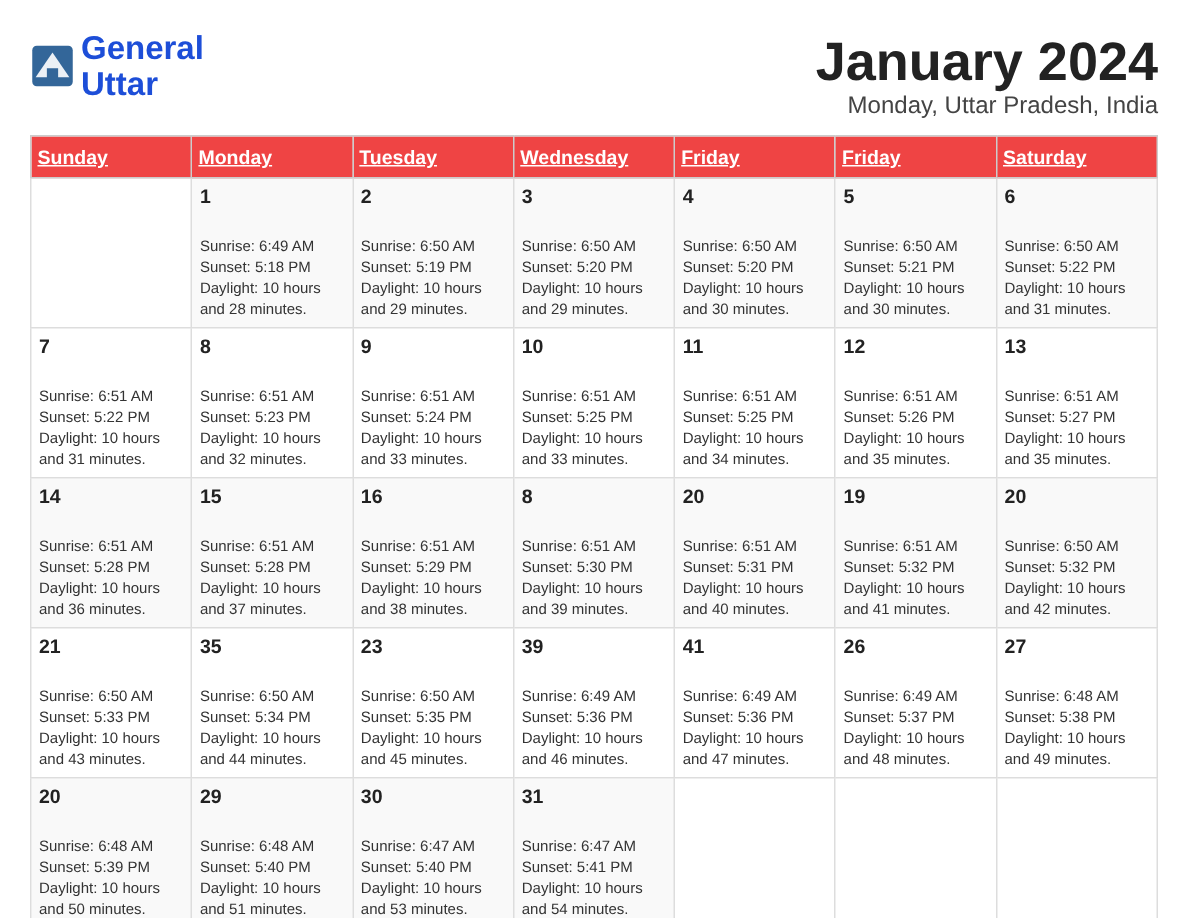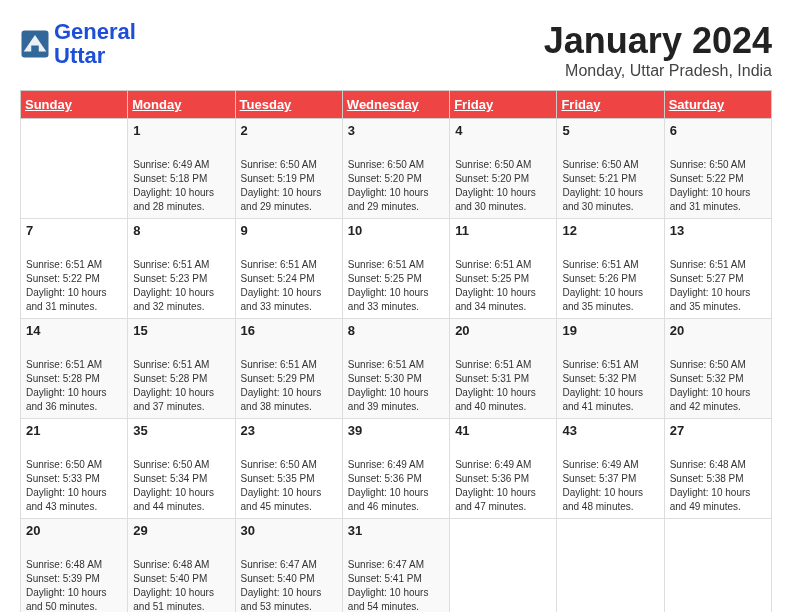--- a/index.html
+++ b/index.html
@@ -228,21 +228,21 @@
         </td>
         <td>
           <span class="day-num">39</span>
           <div class="day-info">Sunrise: 6:49 AM<br>Sunset: 5:36 PM<br>Daylight: 10 hours and 46 minutes.</div>
         </td>
         <td>
           <span class="day-num">41</span>
           <div class="day-info">Sunrise: 6:49 AM<br>Sunset: 5:36 PM<br>Daylight: 10 hours and 47 minutes.</div>
         </td>
         <td>
-          <span class="day-num">43</span>
+          <span class="day-num">26</span>
           <div class="day-info">Sunrise: 6:49 AM<br>Sunset: 5:37 PM<br>Daylight: 10 hours and 48 minutes.</div>
         </td>
         <td>
           <span class="day-num">27</span>
           <div class="day-info">Sunrise: 6:48 AM<br>Sunset: 5:38 PM<br>Daylight: 10 hours and 49 minutes.</div>
         </td>
       </tr>
       <tr>
         <td>
           <span class="day-num">20</span>

